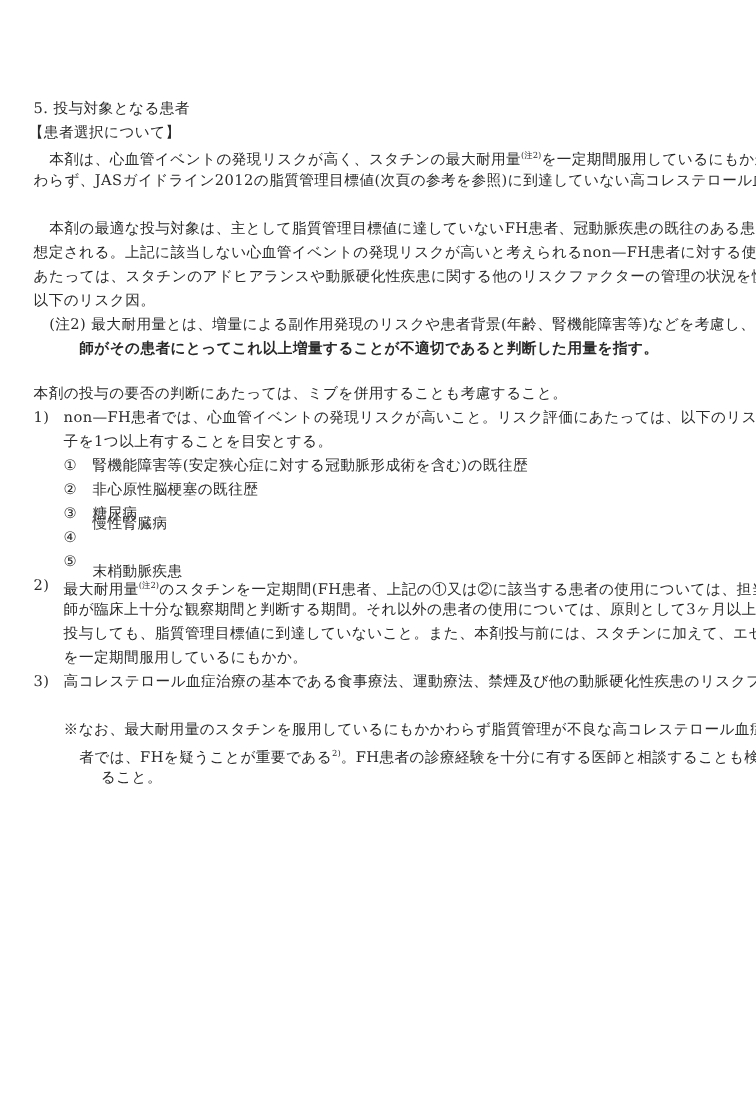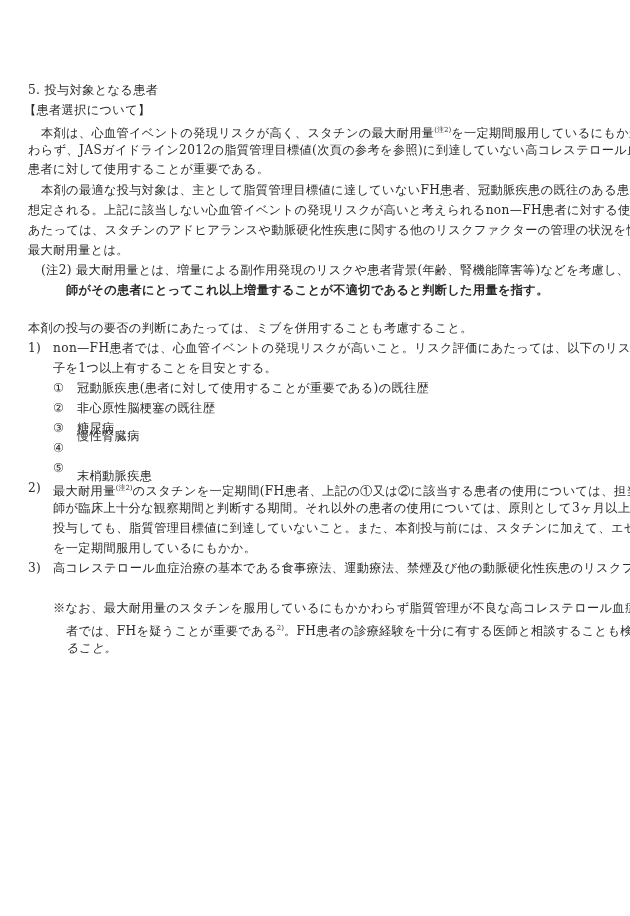--- a/index.html
+++ b/index.html
@@ -44,53 +44,52 @@
 </head>
 <body>
 
 <div class="page">
 
   <div class="line" style="left:28px; top:80px;">5.  投与対象となる患者</div>
   <div class="line" style="left:24px; top:100px;">【患者選択について】</div>
 
   <div class="line" style="left:41px; top:120px;"><span>本剤は、心血管イベントの発現リスクが高く、スタチンの最大耐用量</span><sup>(注2)</sup><span>を一定期間服用しているにもかか</span></div>
   <div class="line" style="left:28px; top:140px;">わらず、JASガイドライン2012の脂質管理目標値(次頁の参考を参照)に到達していない高コレステロール血症</div>
-  <div class="line" style="left:28px; top:159px;">患者に対して使用することが重要である。</div>
 
   <div class="line" style="left:41px; top:180px;">本剤の最適な投与対象は、主として脂質管理目標値に達していないFH患者、冠動脈疾患の既往のある患者が</div>
   <div class="line" style="left:28px; top:200px;">想定される。上記に該当しない心血管イベントの発現リスクが高いと考えられるnon—FH患者に対する使用に</div>
   <div class="line" style="left:28px; top:220px;">あたっては、スタチンのアドヒアランスや動脈硬化性疾患に関する他のリスクファクターの管理の状況を慎重</div>
-  <div class="line" style="left:28px; top:240px;">最大耐用量とは。</div>
+  <div class="line" style="left:28px; top:240px;">以下のリスク因。</div>
 
   <div class="line" style="left:41px; top:260px;">(注2) 最大耐用量とは、増量による副作用発現のリスクや患者背景(年齢、腎機能障害等)などを考慮し、医</div>
   <div class="line" style="left:66px; top:280px;font-weight:bold;">師がその患者にとってこれ以上増量することが不適切であると判断した用量を指す。</div>
 
   <div class="line" style="left:28px; top:318px;">本剤の投与の要否の判断にあたっては、ミブを併用することも考慮すること。</div>
 
   <div class="num" style="left:28px; top:338px;">1)</div>
   <div class="line" style="left:53px; top:338px;">non—FH患者では、心血管イベントの発現リスクが高いこと。リスク評価にあたっては、以下のリスク因</div>
   <div class="line" style="left:53px; top:358px;">子を1つ以上有することを目安とする。</div>
 
   <div class="num" style="left:53px; top:378px;">①</div>
-  <div class="line" style="left:77px; top:378px;">冠動脈疾患(患者に対して使用することが重要である)の既往歴</div>
+  <div class="line" style="left:77px; top:378px;">腎機能障害等(安定狭心症に対する冠動脈形成術を含む)の既往歴</div>
   <div class="num" style="left:53px; top:398px;">②</div>
   <div class="line" style="left:77px; top:398px;">非心原性脳梗塞の既往歴</div>
   <div class="num" style="left:53px; top:418px;">③</div>
   <div class="line" style="left:77px; top:418px;">糖尿病</div>
   <div class="num" style="left:53px; top:438px;">④</div>
   <div class="line" style="left:77px; top:426px;">慢性腎臓病</div>
   <div class="num" style="left:53px; top:458px;">⑤</div>
   <div class="line" style="left:77px; top:466px;text-align:center;">末梢動脈疾患</div>
 
   <div class="num" style="left:28px; top:478px;">2)</div>
   <div class="line" style="left:53px; top:478px;"><span>最大耐用量</span><sup>(注2)</sup><span>のスタチンを一定期間(FH患者、上記の①又は②に該当する患者の使用については、担当医</span></div>
   <div class="line" style="left:53px; top:498px;">師が臨床上十分な観察期間と判断する期間。それ以外の患者の使用については、原則として3ヶ月以上)</div>
   <div class="line" style="left:53px; top:518px;">投与しても、脂質管理目標値に到達していないこと。また、本剤投与前には、スタチンに加えて、エゼチ</div>
   <div class="line" style="left:53px; top:538px;">を一定期間服用しているにもかか。</div>
 
   <div class="num" style="left:28px; top:558px;">3)</div>
   <div class="line" style="left:53px; top:558px;">高コレステロール血症治療の基本である食事療法、運動療法、禁煙及び他の動脈硬化性疾患のリスクファ</div>
 
   <div class="line" style="left:53px; top:598px;">※なお、最大耐用量のスタチンを服用しているにもかかわらず脂質管理が不良な高コレステロール血症患</div>
   <div class="line" style="left:66px; top:618px;"><span>者では、FHを疑うことが重要である</span><sup>2)</sup><span>。FH患者の診療経験を十分に有する医師と相談することも検討す</span></div>
-  <div class="line" style="left:66px; top:638px;font-style:italic;">ること。</div>
+  <div class="line" style="left:84px; top:638px;">ること。</div>
 
 </div>
 
 </body></html>

